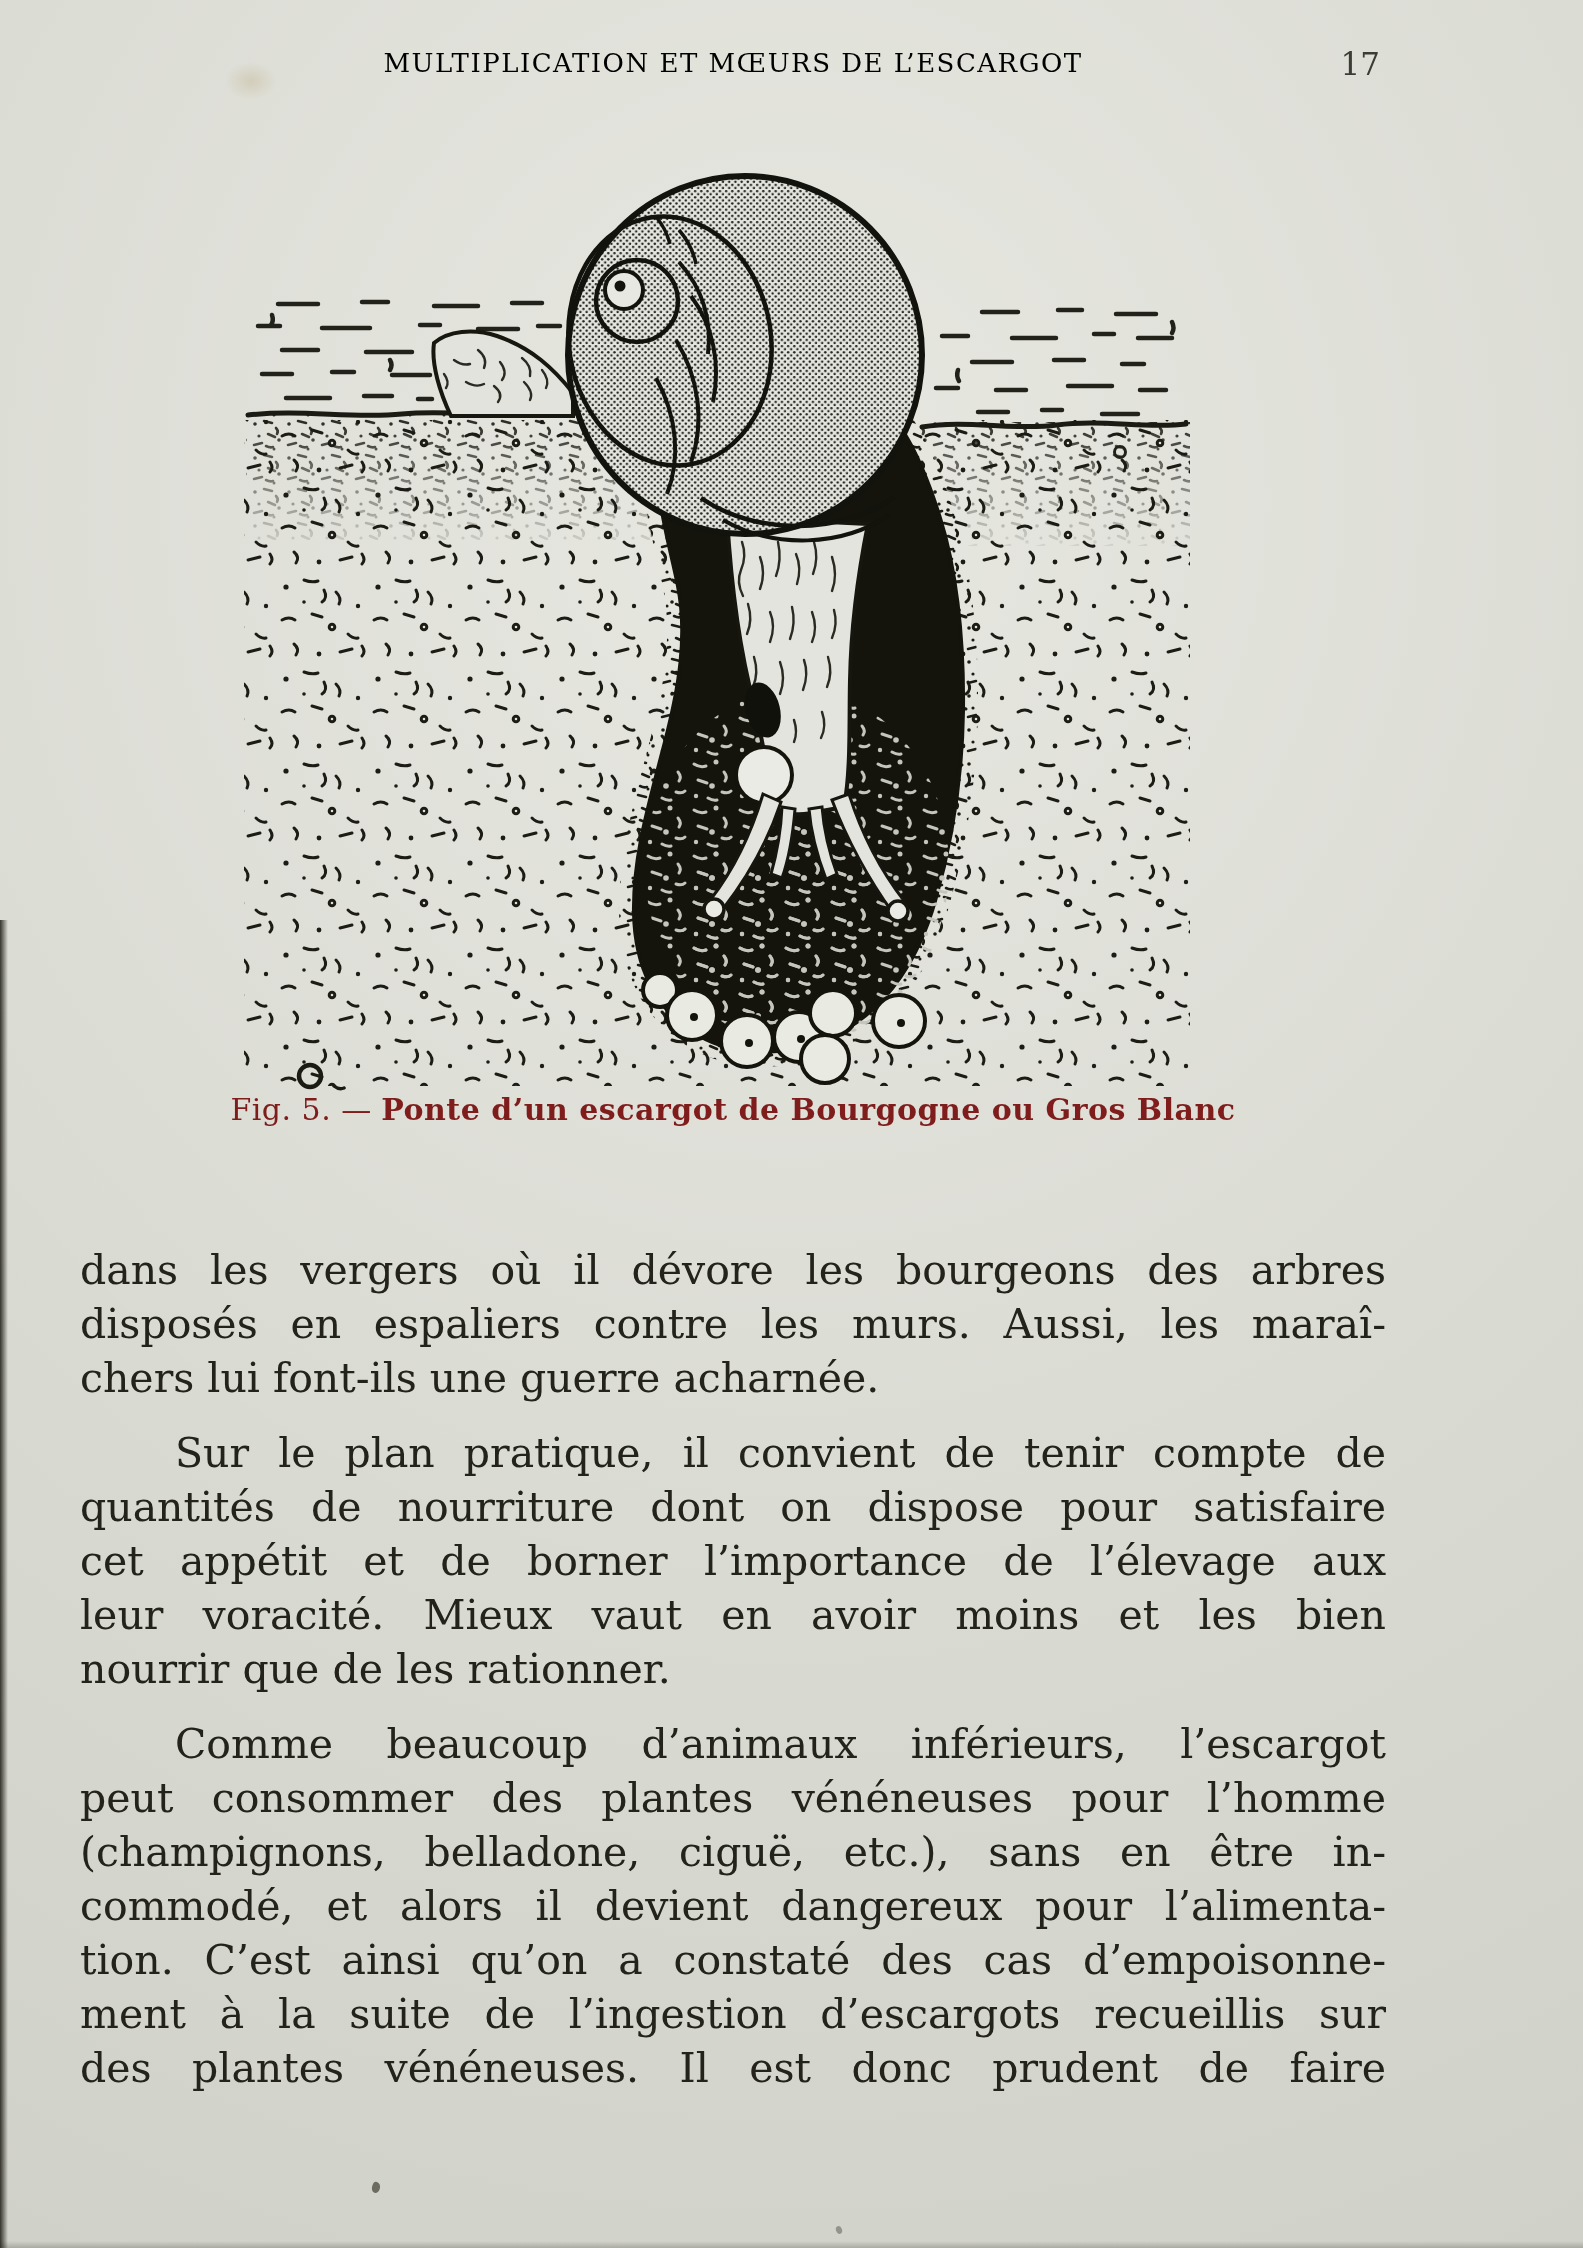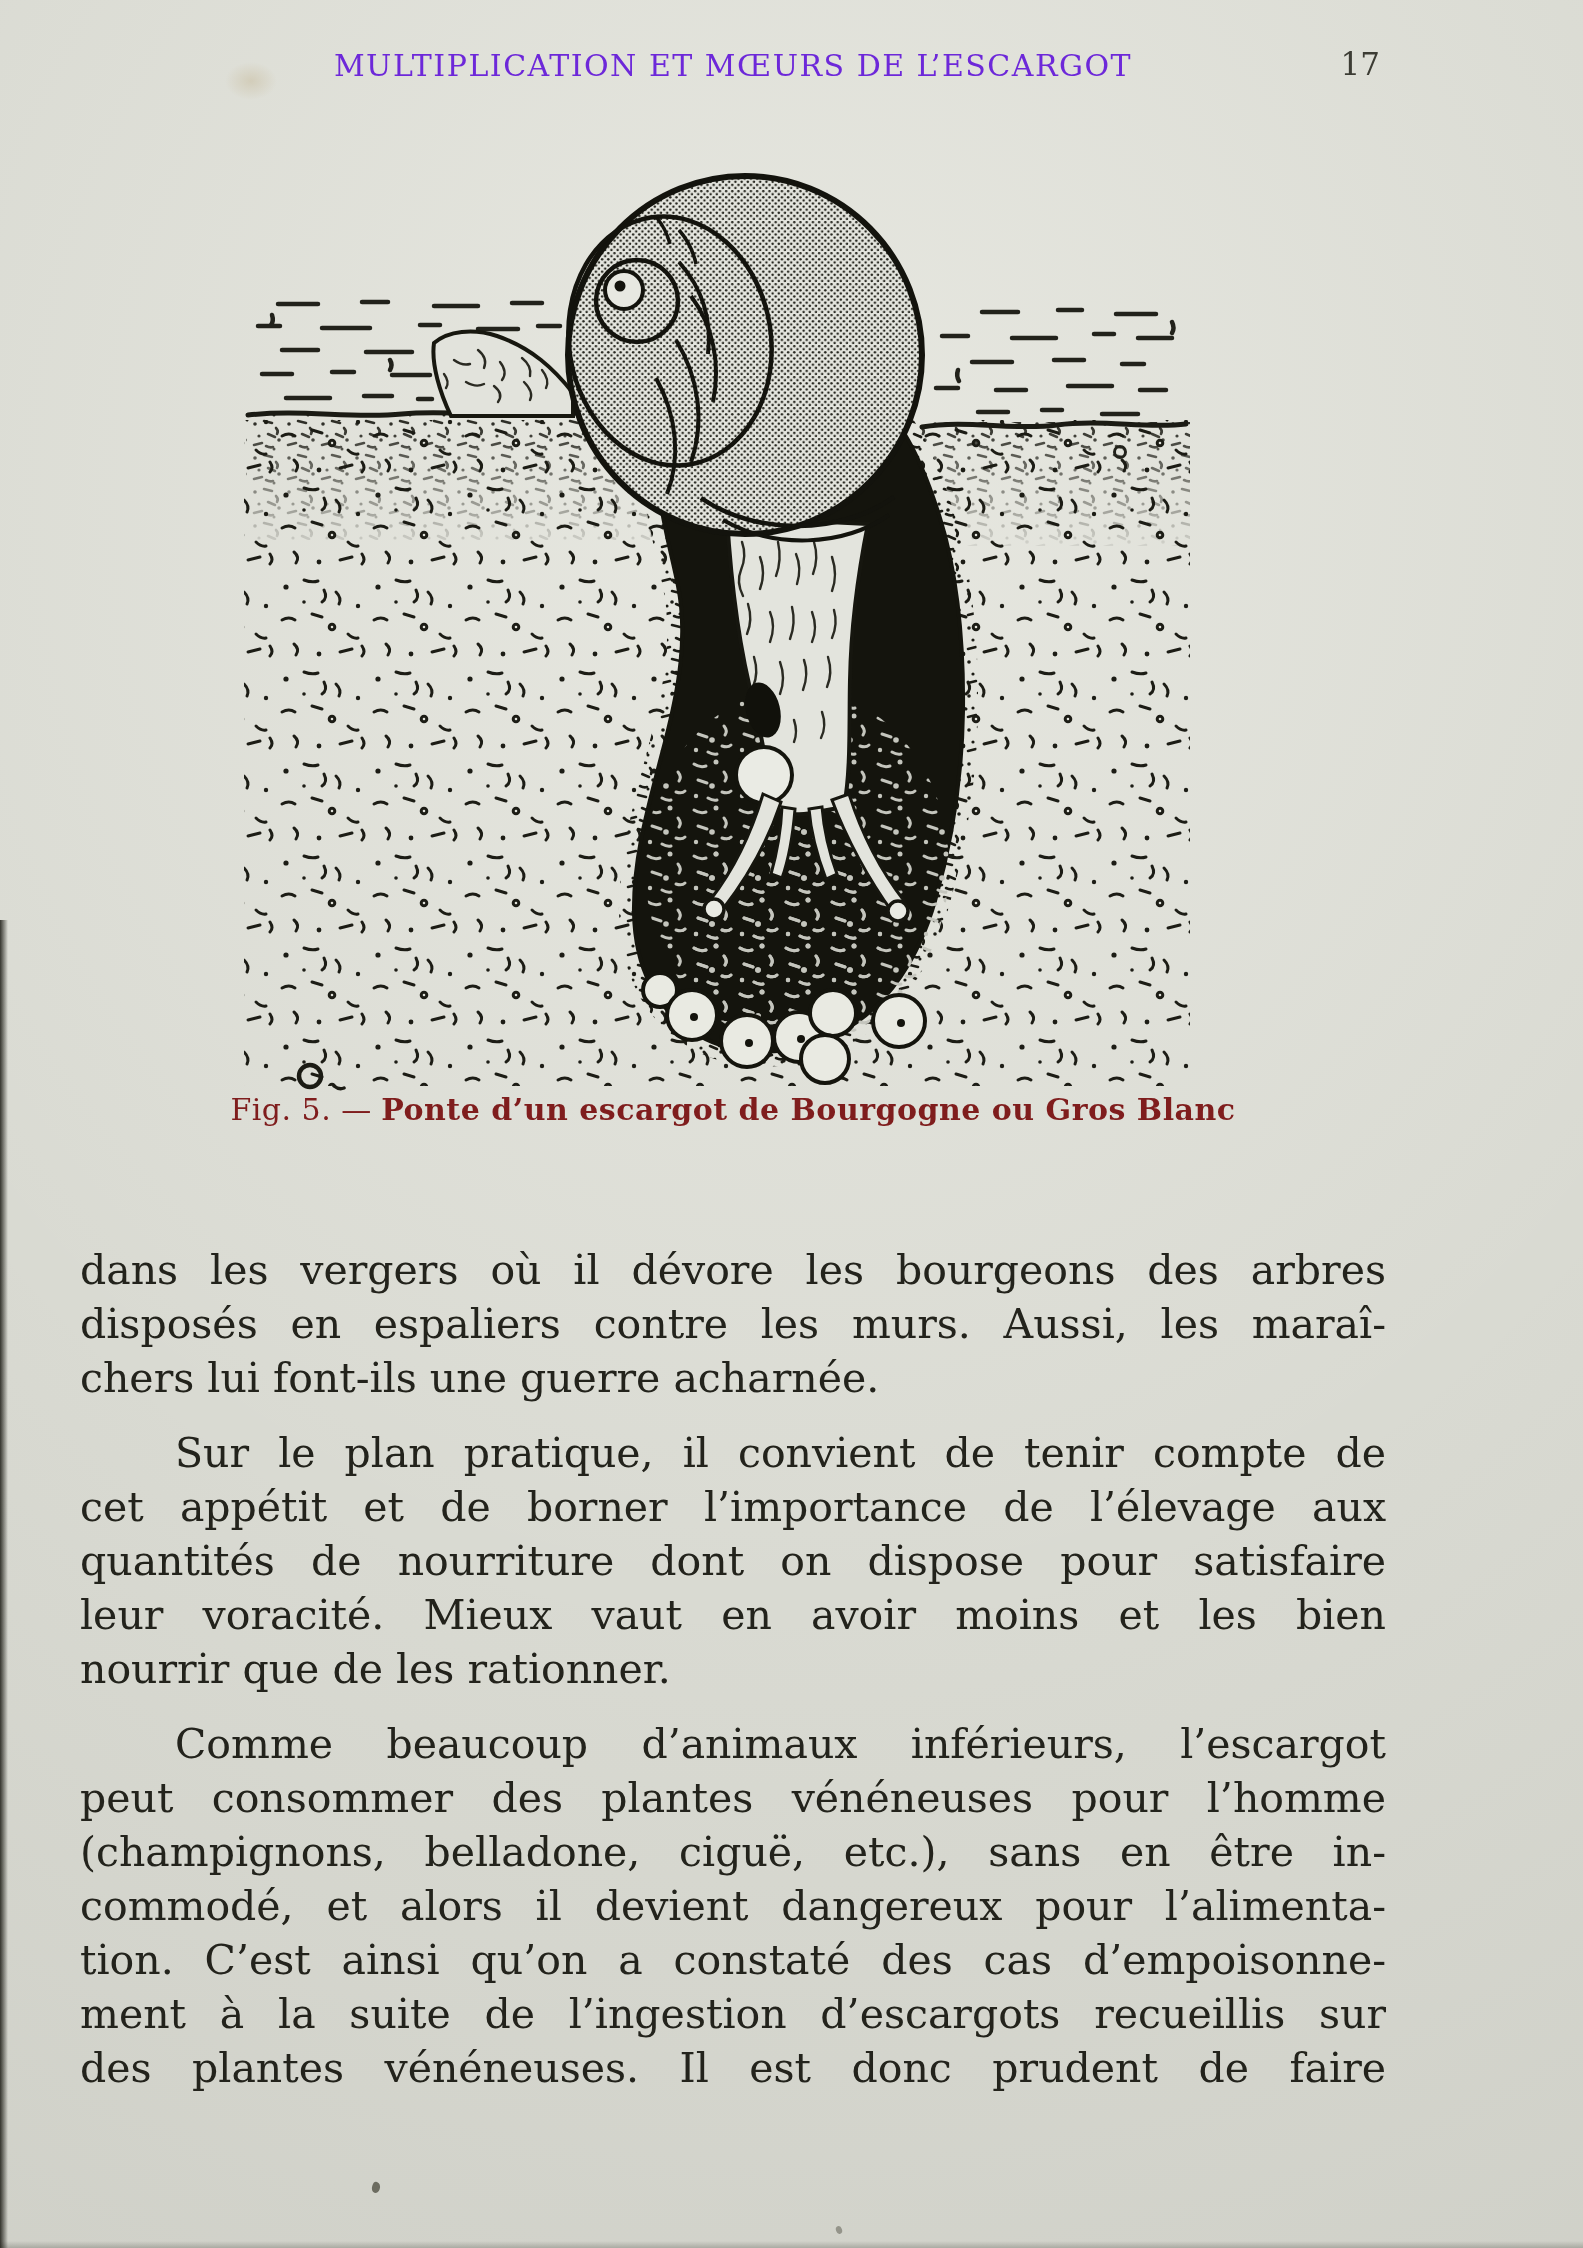--- a/index.html
+++ b/index.html
@@ -23,22 +23,22 @@
   .spine-shadow {
     position:absolute; left:0; top:920px; width:8px; height:1328px;
     background:linear-gradient(to right, rgba(24,24,17,0.85), rgba(24,24,17,0));
   }
   .bottom-shade {
     position:absolute; left:0; bottom:0; width:100%; height:7px;
     background:linear-gradient(to top, rgba(30,30,22,0.22), rgba(30,30,22,0));
   }
   .running-head {
     position:absolute; left:80px; top:48px; width:1306px;
-    text-align:center; font-size:30px; letter-spacing:1.5px;
-    color:#6d28d9; white-space:nowrap;
+    text-align:center; font-size:26px; letter-spacing:1.5px;
+    color:#000000; white-space:nowrap;
   }
   .page-num {
     position:absolute; top:46px; right:203px;
     font-size:31px; color:#3c3c34;
   }
   .figure-wrap { position:absolute; left:182px; top:112px; width:1010px; height:980px; }
   .caption {
     position:absolute; left:80px; top:1092px; width:1306px;
     text-align:center; font-size:30px; color:#7f1d1d; white-space:nowrap;
   }
@@ -294,22 +294,22 @@
 </div>
 
 <div class="body-text">
     <div class="para">
       <span class="jline">dans les vergers où il dévore les bourgeons des arbres</span>
       <span class="jline">disposés en espaliers contre les murs. Aussi, les maraî-</span>
       <span class="jline nj">chers lui font-ils une guerre acharnée.</span>
     </div>
     <div class="para indent">
       <span class="jline">Sur le plan pratique, il convient de tenir compte de</span>
+      <span class="jline">quantités de nourriture dont on dispose pour satisfaire</span>
       <span class="jline">cet appétit et de borner l’importance de l’élevage aux</span>
-      <span class="jline">quantités de nourriture dont on dispose pour satisfaire</span>
       <span class="jline">leur voracité. Mieux vaut en avoir moins et les bien</span>
       <span class="jline nj">nourrir que de les rationner.</span>
     </div>
     <div class="para indent">
       <span class="jline">Comme beaucoup d’animaux inférieurs, l’escargot</span>
       <span class="jline">peut consommer des plantes vénéneuses pour l’homme</span>
       <span class="jline">(champignons, belladone, ciguë, etc.), sans en être in-</span>
       <span class="jline">commodé, et alors il devient dangereux pour l’alimenta-</span>
       <span class="jline">tion. C’est ainsi qu’on a constaté des cas d’empoisonne-</span>
       <span class="jline">ment à la suite de l’ingestion d’escargots recueillis sur</span>

